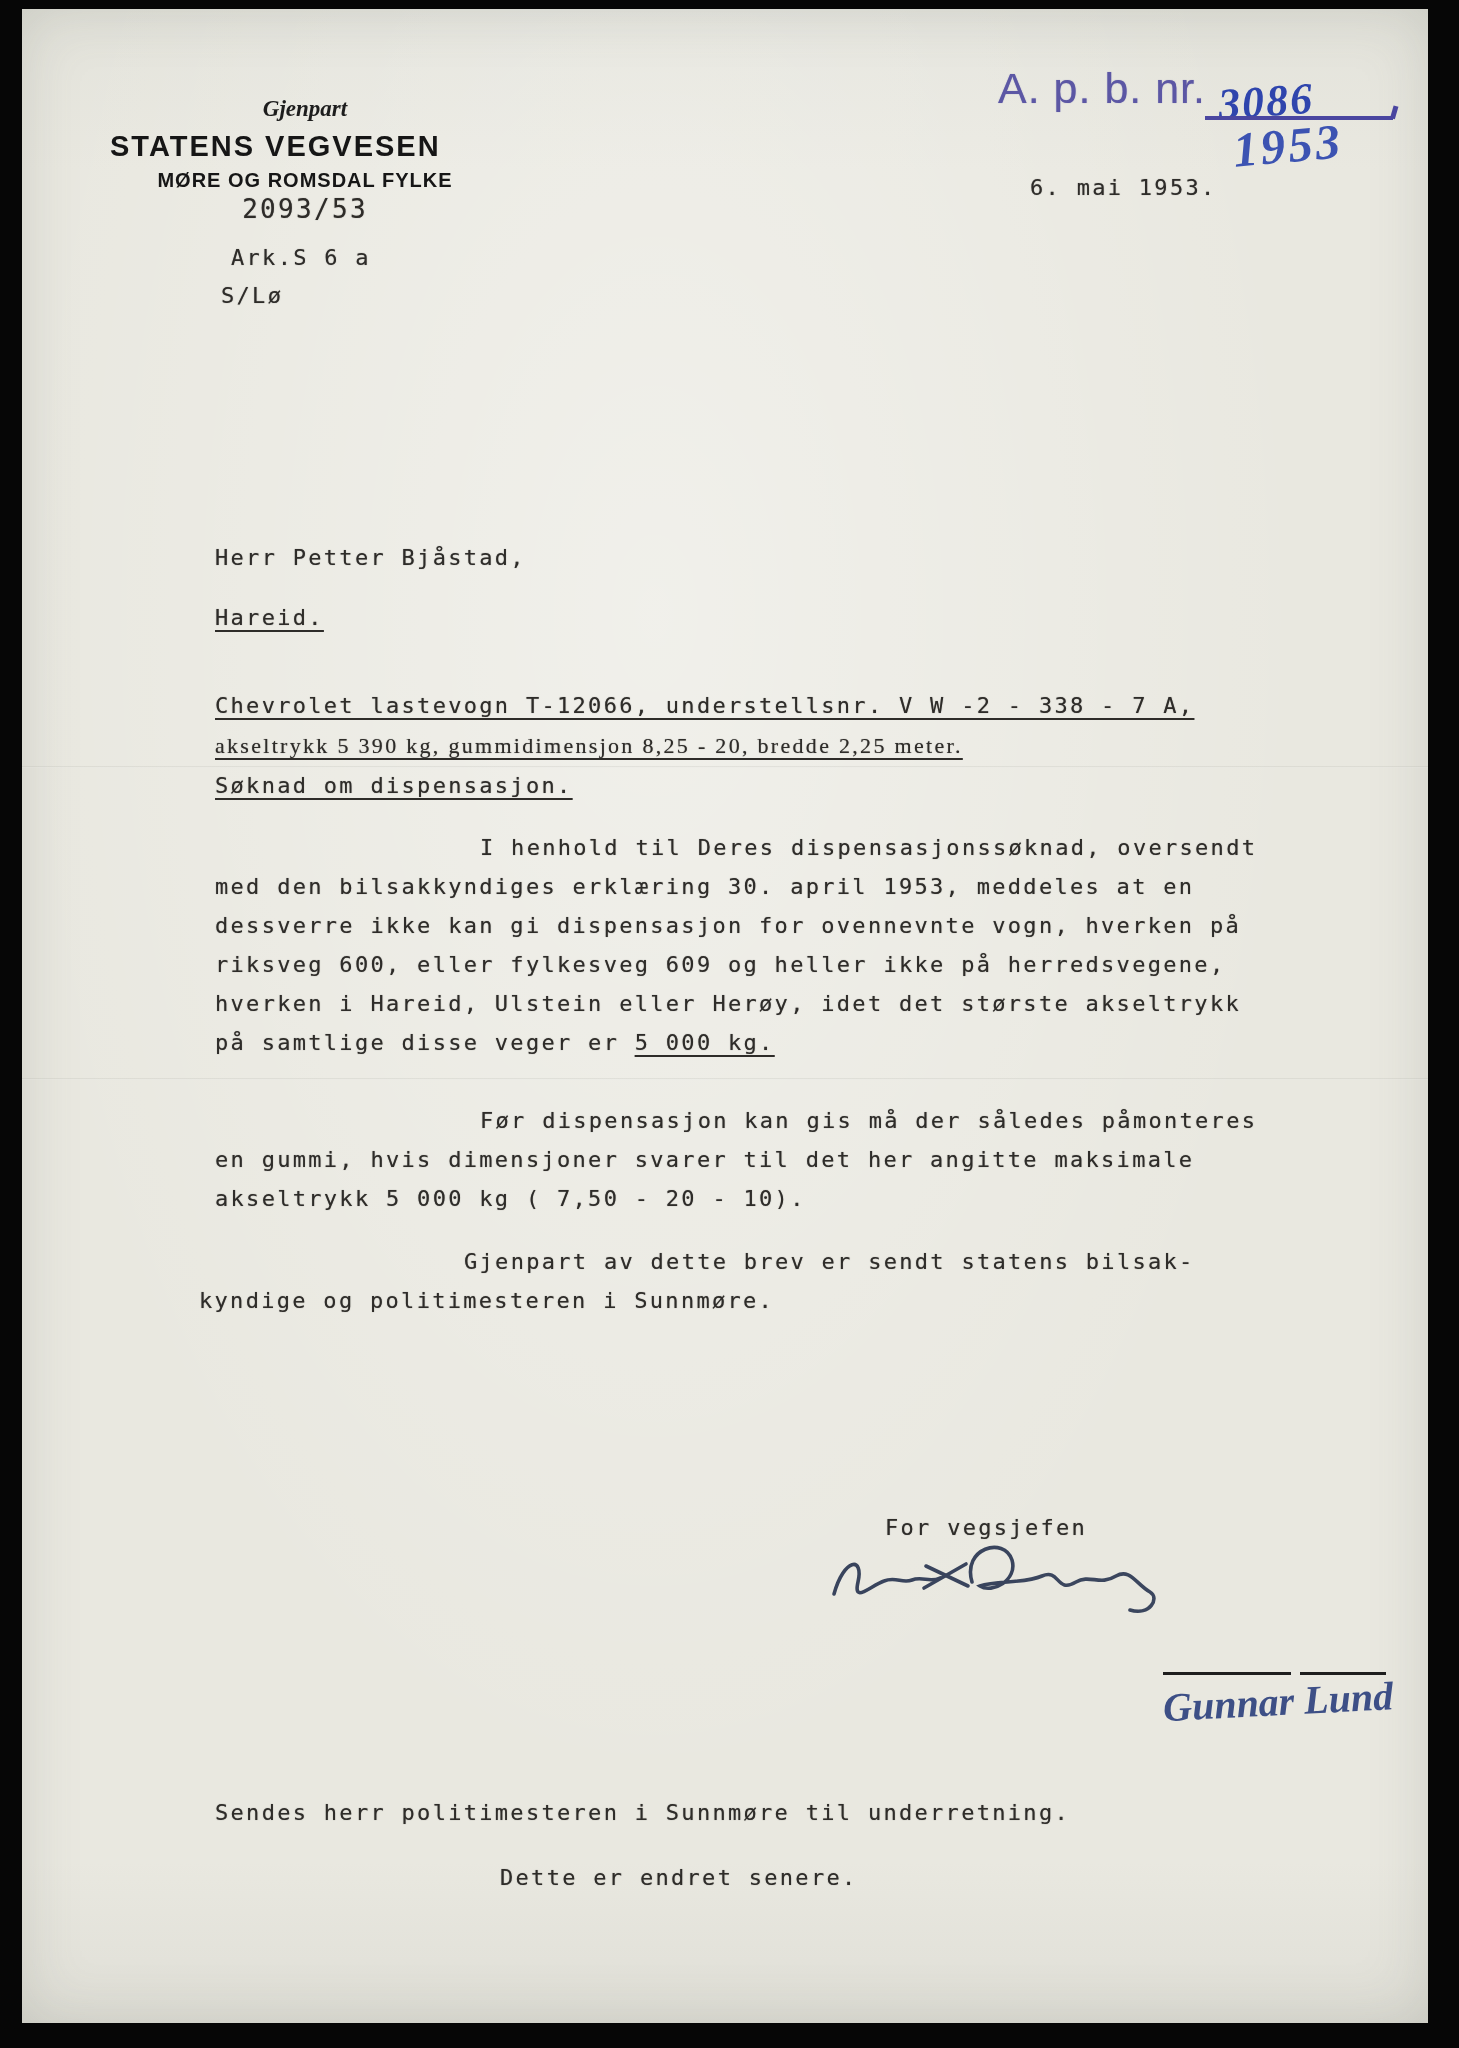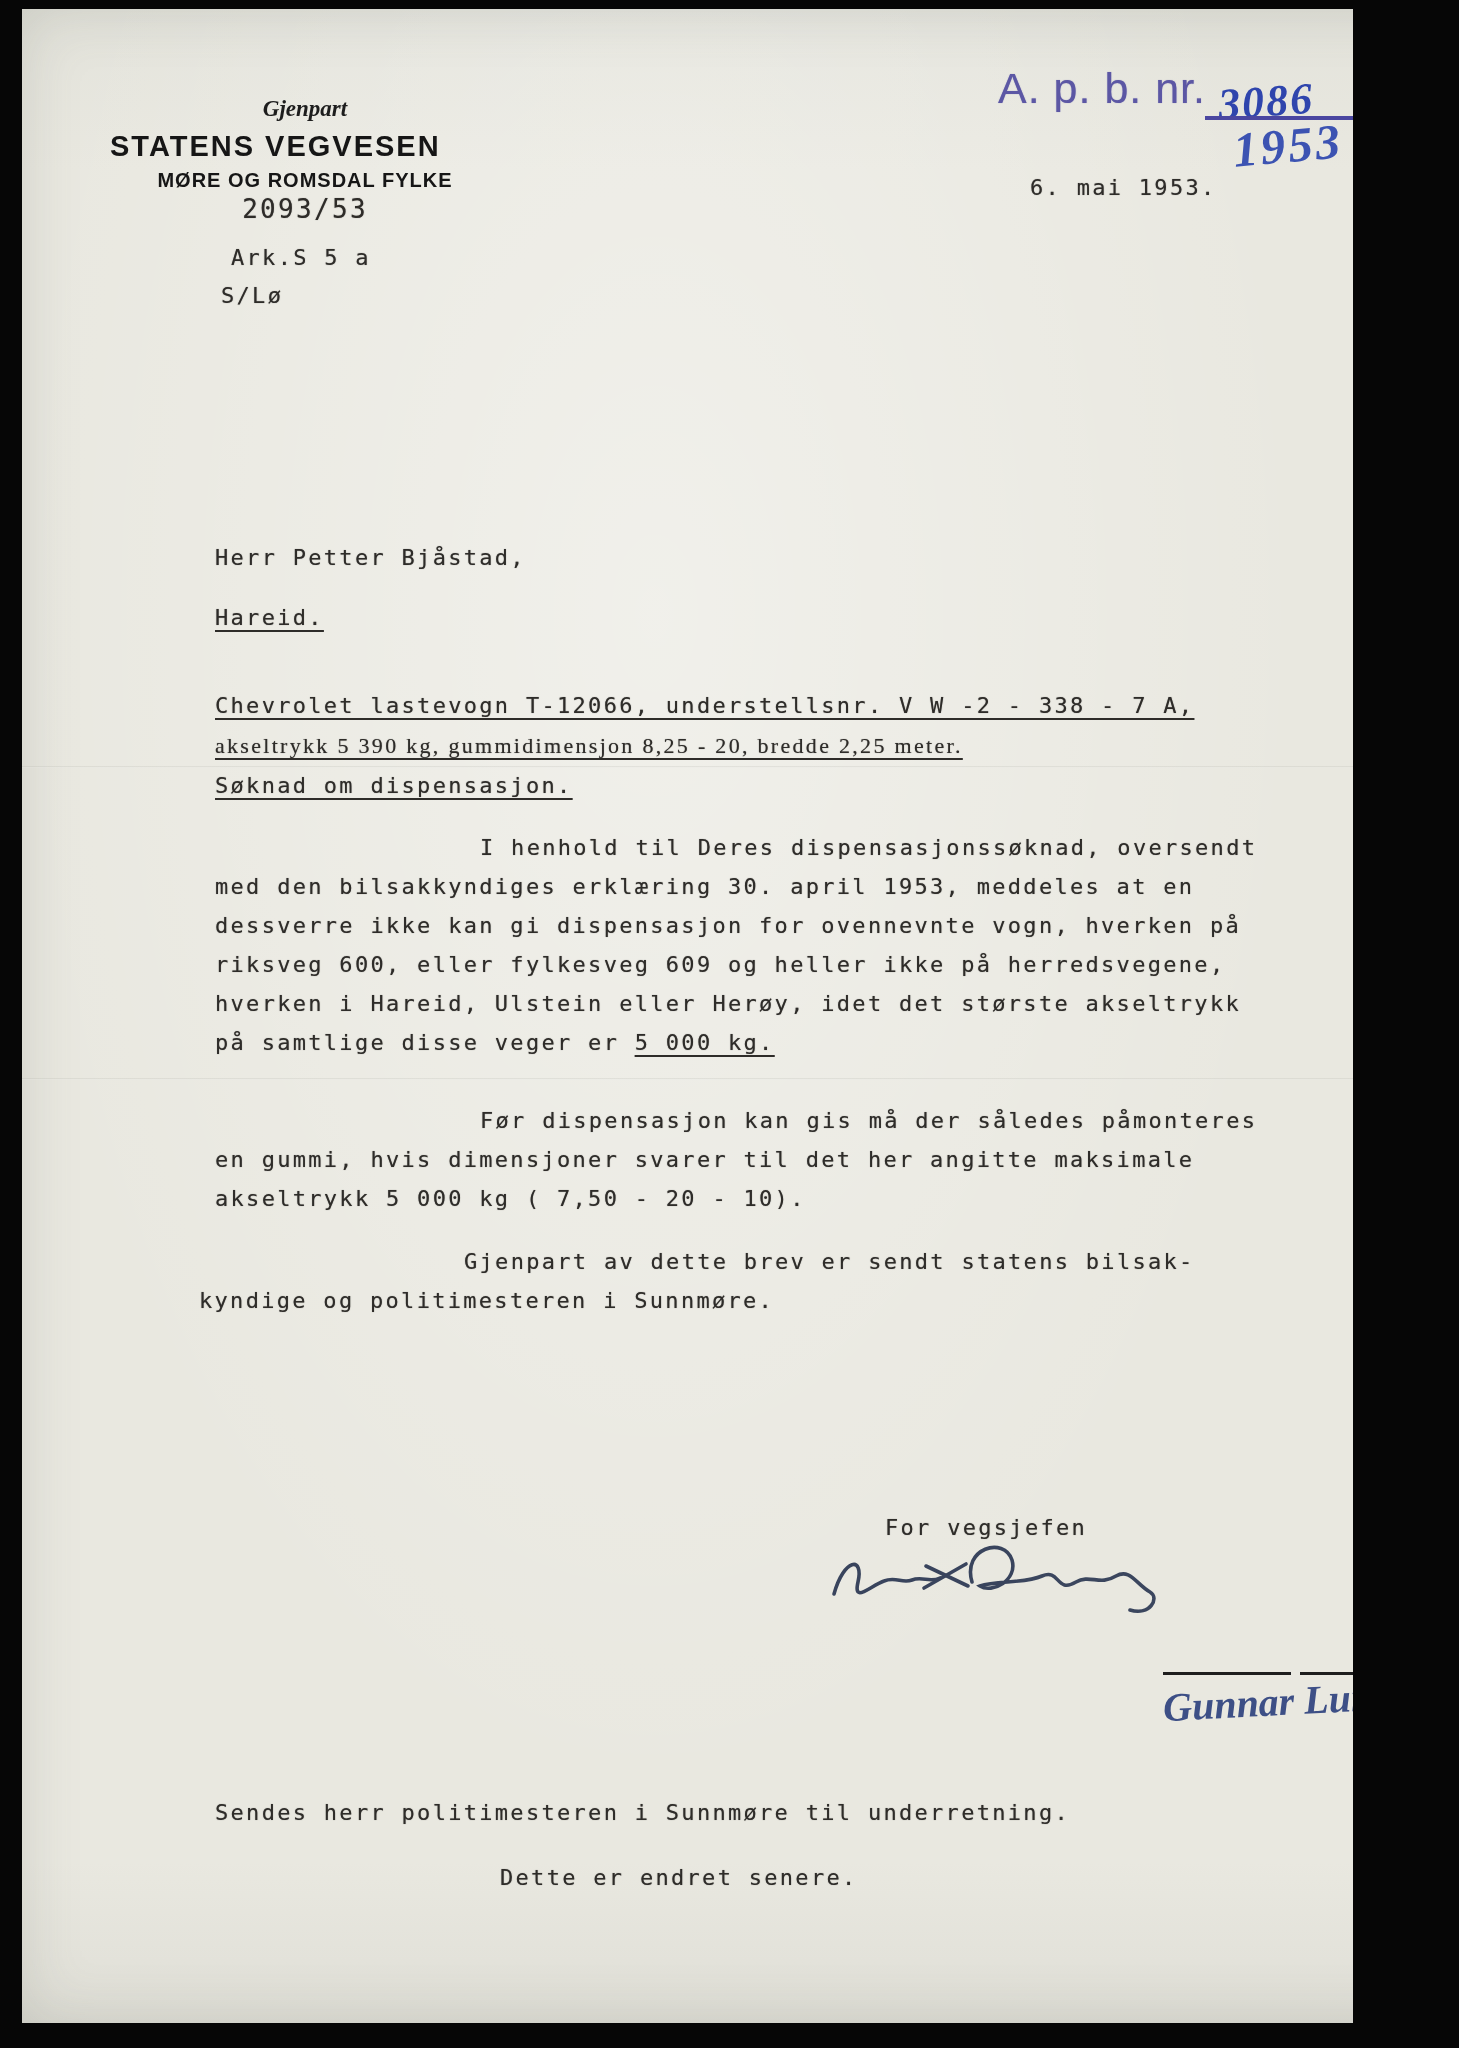--- a/index.html
+++ b/index.html
@@ -1,16 +1,16 @@
 <!DOCTYPE html>
 <html><head>
 <meta charset="utf-8">
 <style>
   html,body{margin:0;padding:0;background:#060606;}
-  #scan{position:relative;width:1353px;height:2048px;background:#060606;overflow:hidden;
+  #scan{position:relative;width:1459px;height:2048px;background:#060606;overflow:hidden;
         font-family:"DejaVu Sans Mono",monospace;}
   #paper{position:absolute;left:22px;top:9px;width:1406px;height:2014px;
          background:#e9e8e0;
          background-image:
            radial-gradient(ellipse at 45% 30%, rgba(255,255,255,0.35), rgba(0,0,0,0) 60%),
            linear-gradient(180deg, rgba(210,212,205,0.25) 0%, rgba(0,0,0,0) 8%, rgba(0,0,0,0) 92%, rgba(200,200,192,0.3) 100%);
          box-shadow: inset 0 0 60px rgba(90,95,85,0.18);}
   .crease{position:absolute;left:22px;width:1406px;height:2px;
           background:linear-gradient(180deg, rgba(130,132,120,0.18), rgba(255,255,255,0.25));}
   .typed{position:absolute;color:#2e2c29;font-size:22px;letter-spacing:2.3px;
@@ -31,21 +31,21 @@
 
 <div id="scan">
   <div id="paper"></div>
   <div class="crease" style="top:766px;"></div>
   <div class="crease" style="top:1078px;"></div>
 
   <div class="head-serif" style="left:120px;top:96px;width:370px;text-align:center;font-style:italic;font-weight:bold;font-size:23px;">Gjenpart</div>
   <div class="head-sans" style="left:110px;top:130px;width:390px;text-align:left;font-weight:bold;font-size:29px;letter-spacing:2px;">STATENS VEGVESEN</div>
   <div class="head-sans" style="left:110px;top:169px;width:390px;text-align:center;font-weight:bold;font-size:20px;letter-spacing:1px;">MØRE OG ROMSDAL FYLKE</div>
   <div class="typed" style="left:110px;top:190px;width:390px;text-align:center;font-size:26px;">2093/53</div>
-  <div class="typed" style="left:231px;top:238px;">Ark.S 5 a</div>
+  <div class="typed" style="left:231px;top:238px;">Ark.S 6 a</div>
   <div class="typed" style="left:221px;top:276px;">S/Lø</div>
 
   <div class="stamp" style="left:998px;top:64px;font-size:43px;letter-spacing:1px;">A. p. b. nr.</div>
   <div class="handink" style="left:1218px;top:76px;font-size:44px;color:#2f45ad;transform:rotate(-4deg);letter-spacing:2px;">3086</div>
   <div style="position:absolute;left:1205px;top:116px;width:188px;height:4px;background:#4a46a0;"></div>
   <div style="position:absolute;left:1378px;top:104px;width:14px;height:13px;border-right:5px solid #4a46a0;transform:rotate(16deg);"></div>
   <div class="handink" style="left:1233px;top:117px;font-size:49px;color:#3c53b2;transform:rotate(-5deg);letter-spacing:3px;">1953</div>
   <div class="typed" style="left:1030px;top:168px;">6. mai 1953.</div>
 
   <div class="typed" style="left:215px;top:538px;">Herr Petter Bjåstad,</div>

